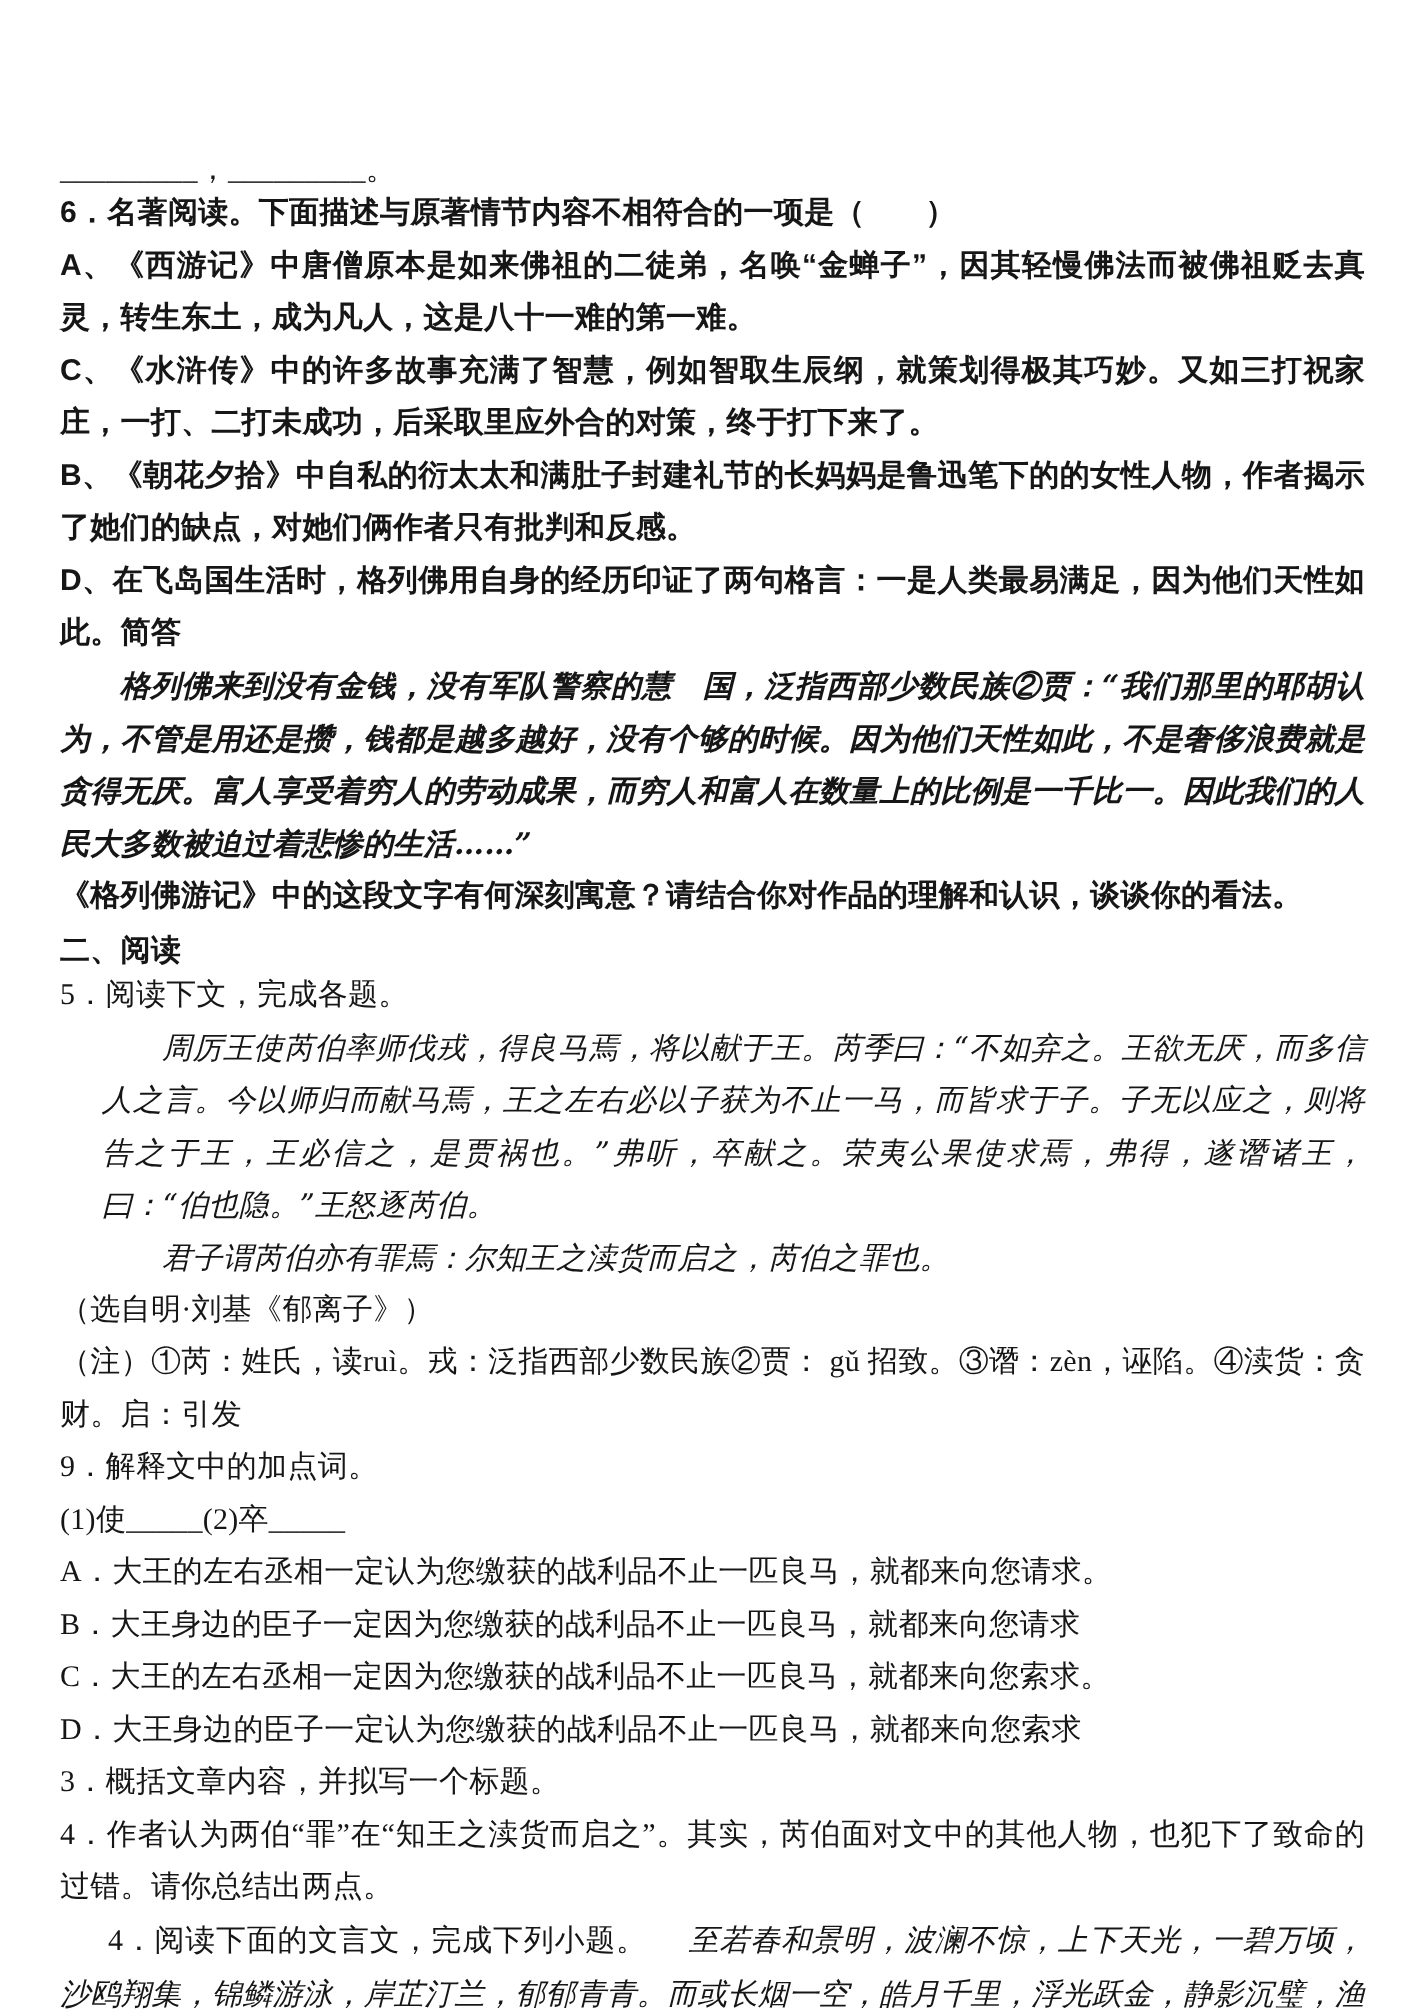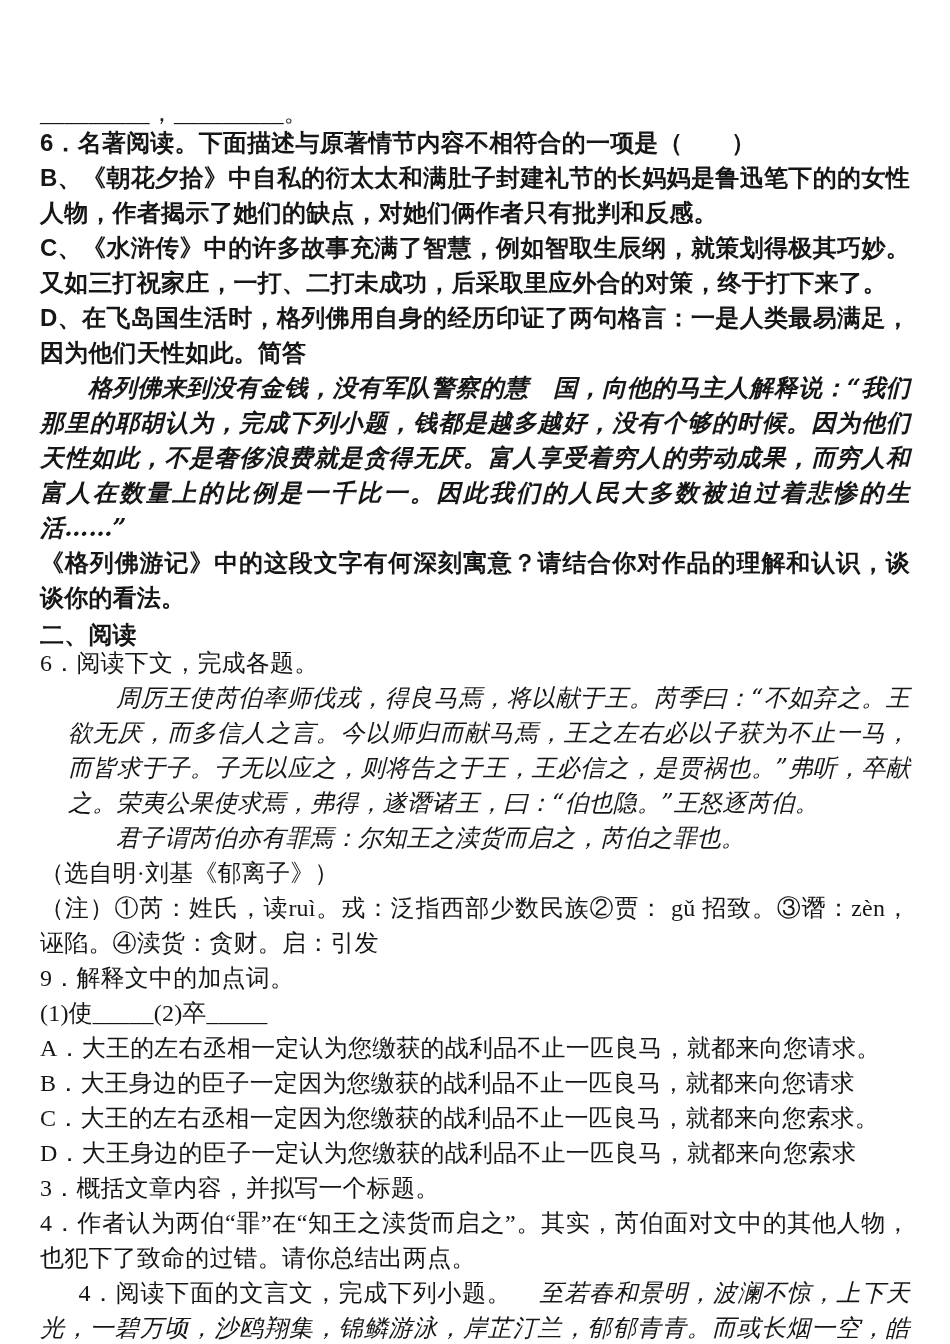--- a/index.html
+++ b/index.html
@@ -15,21 +15,21 @@
   }
   .page {
     box-sizing: border-box;
     width: 950px;
     height: 1344px;
     padding: 96px 40px 0 40px;
     background: #ffffff;
   }
   p {
     margin: 0;
-    font-size: 24px;
+    font-size: 20px;
     line-height: 35px;
     text-align: justify;
     letter-spacing: 0.2px;
     word-break: break-all;
   }
   .song {
     font-family: "Liberation Serif", "DejaVu Serif", serif;
     font-weight: 400;
   }
   .hei {
@@ -53,30 +53,31 @@
   .gap-sm { margin-top: 2px; }
 </style>
 </head>
 <body>
 
 <div class="page">
 
   <p class="song">_________，_________。</p>
 
   <p class="hei tight">6．名著阅读。下面描述与原著情节内容不相符合的一项是（　　）</p>
+  <p class="hei">A、《西游记》中唐僧原本是如来佛祖的二徒弟，名唤“金蝉子”，因其轻慢佛法而被佛祖贬去真灵，转生东土，成为凡人，这是八十一难的第一难。</p>
+  <p class="hei">C、《水浒传》中的许多故事充满了智慧，例如智取生辰纲，就策划得极其巧妙。又如三打祝家庄，一打、二打未成功，后采取里应外合的对策，终于打下来了。</p>
   <p class="hei">B、《朝花夕拾》中自私的衍太太和满肚子封建礼节的长妈妈是鲁迅笔下的的女性人物，作者揭示了她们的缺点，对她们俩作者只有批判和反感。</p>
-  <p class="hei">C、《水浒传》中的许多故事充满了智慧，例如智取生辰纲，就策划得极其巧妙。又如三打祝家庄，一打、二打未成功，后采取里应外合的对策，终于打下来了。</p>
   <p class="hei">D、在飞岛国生活时，格列佛用自身的经历印证了两句格言：一是人类最易满足，因为他们天性如此。简答</p>
 
-  <p class="kai-bold indent2">格列佛来到没有金钱，没有军队警察的慧　国，向他的马主人解释说：“我们那里的耶胡认为，完成下列小题，钱都是越多越好，没有个够的时候。因为他们天性如此，不是奢侈浪费就是贪得无厌。富人享受着穷人的劳动成果，而穷人和富人在数量上的比例是一千比一。因此我们的人民大多数被迫过着悲惨的生活……”</p>
+  <p class="kai-bold indent2">格列佛来到没有金钱，没有军队警察的慧　国，泛指西部少数民族②贾：“我们那里的耶胡认为，不管是用还是攒，钱都是越多越好，没有个够的时候。因为他们天性如此，不是奢侈浪费就是贪得无厌。富人享受着穷人的劳动成果，而穷人和富人在数量上的比例是一千比一。因此我们的人民大多数被迫过着悲惨的生活……”</p>
   <p class="hei">《格列佛游记》中的这段文字有何深刻寓意？请结合你对作品的理解和认识，谈谈你的看法。</p>
 
   <p class="hei gap-sm">二、阅读</p>
 
-  <p class="song tight">6．阅读下文，完成各题。</p>
+  <p class="song tight">5．阅读下文，完成各题。</p>
   <p class="kai indent2">周厉王使芮伯率师伐戎，得良马焉，将以献于王。芮季曰：“不如弃之。王欲无厌，而多信人之言。今以师归而献马焉，王之左右必以子获为不止一马，而皆求于子。子无以应之，则将告之于王，王必信之，是贾祸也。”弗听，卒献之。荣夷公果使求焉，弗得，遂谮诸王，曰：“伯也隐。”王怒逐芮伯。</p>
   <p class="kai indent2">君子谓芮伯亦有罪焉：尔知王之渎货而启之，芮伯之罪也。</p>
   <p class="song">（选自明·刘基《郁离子》）</p>
   <p class="song">（注）①芮：姓氏，读ruì。戎：泛指西部少数民族②贾： gǔ 招致。③谮：zèn，诬陷。④渎货：贪财。启：引发</p>
 
   <p class="song">9．解释文中的加点词。</p>
   <p class="song">(1)使_____(2)卒_____</p>
   <p class="song">A．大王的左右丞相一定认为您缴获的战利品不止一匹良马，就都来向您请求。</p>
   <p class="song">B．大王身边的臣子一定因为您缴获的战利品不止一匹良马，就都来向您请求</p>
   <p class="song">C．大王的左右丞相一定因为您缴获的战利品不止一匹良马，就都来向您索求。</p>

